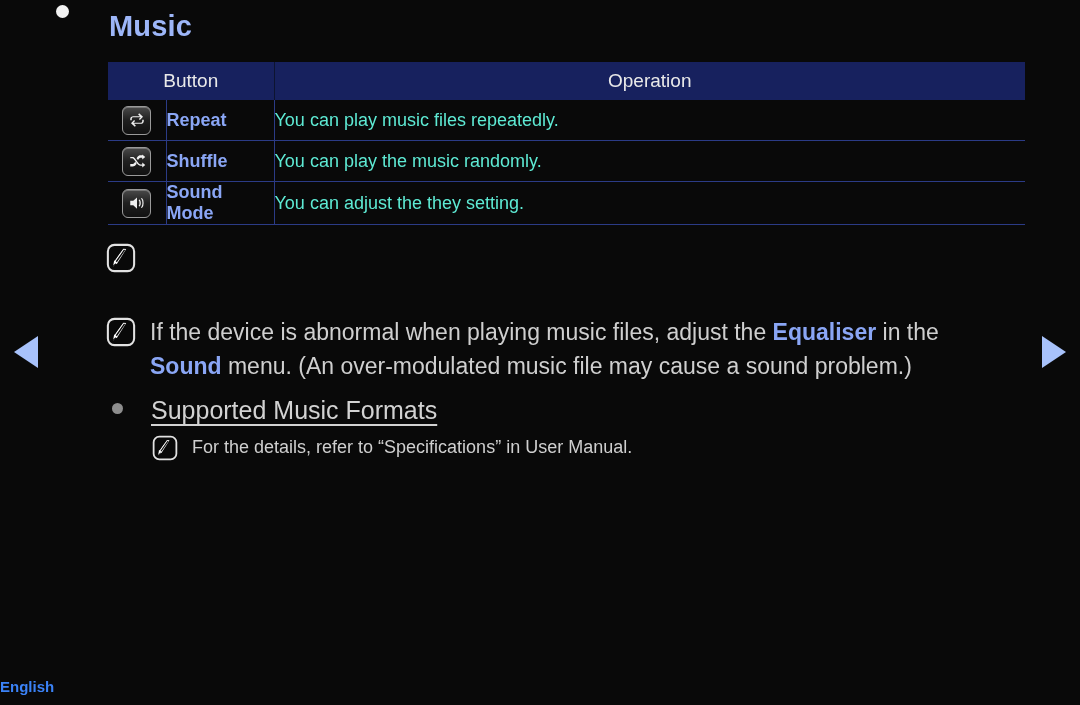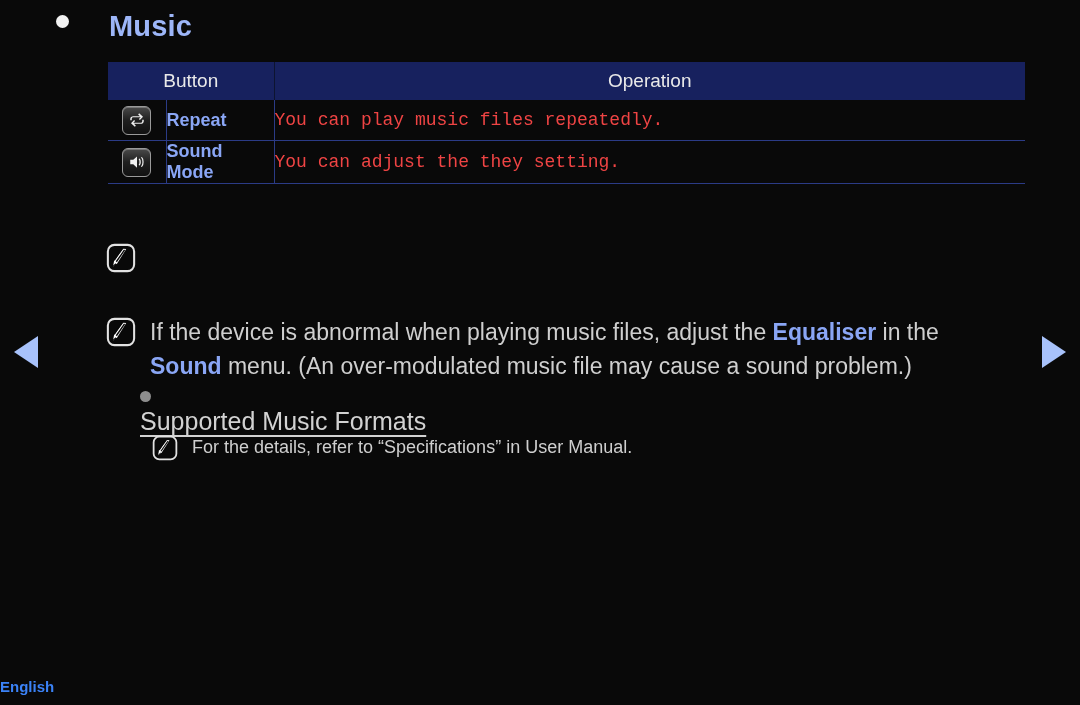--- a/index.html
+++ b/index.html
@@ -43,21 +43,21 @@
     width: 1080px;
     height: 705px;
   }
 
   
   .section-head {
     position: absolute;
     left: 56px;
     top: 10px;
     display: flex;
-    align-items: center;
+    align-items: flex-start;
   }
   .bullet-white {
     width: 13px;
     height: 13px;
     border-radius: 50%;
     background: #f2f2f2;
     display: inline-block;
     position: relative;
     top: -5px;
     flex: 0 0 auto;
@@ -110,24 +110,23 @@
     border-right: 1px solid #2b3b86;
   }
   .cell-label {
     color: #8aa6f5;
     font-weight: bold;
     font-size: 19px;
     padding-left: 8px;
     border-right: 1px solid #2b3b86;
   }
   .cell-op {
-    color: #ef4444;
+    color: #5eead4;
     font-size: 18px;
     padding-left: 10px;
-    font-family: Liberation Mono, monospace;
   }
 
   
   .key {
     display: inline-block;
     width: 27px;
     height: 27px;
     border-radius: 6px;
     background: linear-gradient(180deg, #4a4a4a 0%, #202020 48%, #111111 100%);
     border: 1px solid #9a9a9a;
@@ -165,21 +164,20 @@
   #note-1 { left: 106px; top: 241px; width: 930px; }
   #note-2 { left: 106px; top: 315px; width: 930px; }
 
   
   .formats {
     position: absolute;
     left: 112px;
     top: 396px;
     display: flex;
     align-items: baseline;
-    flex-direction: column;
   }
   .bullet-gray {
     width: 11px;
     height: 11px;
     border-radius: 50%;
     background: #8d8d8d;
     display: inline-block;
     position: relative;
     top: -5px;
     flex: 0 0 auto;
@@ -253,20 +251,33 @@
             <svg width="18" height="18" viewBox="0 0 24 24">
               <path d="M7 7h9l-2.5-2.5 1.4-1.4L20 7.6l-4.1 4.5-1.4-1.4L17 8.4H7c-1.1 0-2 .9-2 2v2H3v-2c0-2.2 1.8-3.4 4-3.4z" fill="#f0f0f0"></path>
               <path d="M17 17H8l2.5 2.5-1.4 1.4L4 16.4l4.1-4.5 1.4 1.4L7 15.6h10c1.1 0 2-.9 2-2v-2h2v2c0 2.2-1.8 3.4-4 3.4z" fill="#f0f0f0"></path>
             </svg>
           </span>
         </td>
         <td class="cell-label">Repeat</td>
         <td class="cell-op">You can play music files repeatedly.</td>
       </tr>
 
+      <tr>
+        <td class="cell-icon">
+          <span class="key">
+            <svg width="18" height="18" viewBox="0 0 24 24">
+              <path d="M3 6.6h3.2c1.2 0 2 .6 2.9 1.8l5 6.6c.8 1.1 1.5 1.5 2.5 1.5H19V14l4 3.4-4 3.4v-2.6h-2.4c-1.9 0-3.1-.8-4.3-2.4l-4.6-6.2c-.7-.9-1.2-1.2-2-1.2H3z" fill="#f0f0f0"></path>
+              <path d="M19 3.2 23 6.6l-4 3.4V7.6h-2.2c-.9 0-1.5.4-2.2 1.3l-1.3 1.8-1.9-2.5 1.1-1.5c1.2-1.6 2.4-2.3 4.2-2.3H19z" fill="#f0f0f0"></path>
+              <path d="M3 16.1h3.2c.9 0 1.5-.4 2.2-1.3l1.3-1.7 1.9 2.5-1.1 1.4c-1.2 1.6-2.4 2.3-4.2 2.3H3z" fill="#f0f0f0"></path>
+            </svg>
+          </span>
+        </td>
+        <td class="cell-label">Shuffle</td>
+        <td class="cell-op">You can play the music randomly.</td>
+      </tr>
 
       <tr>
         <td class="cell-icon">
           <span class="key">
             <svg width="18" height="18" viewBox="0 0 24 24">
               <path d="M3 9h4l5-4.5v15L7 15H3z" fill="#f0f0f0"></path>
               <path d="M15.2 8.4c1.3 1 1.3 6.2 0 7.2" stroke="#f0f0f0" stroke-width="1.8" fill="none" stroke-linecap="round"></path>
               <path d="M18.3 6.2c2.3 1.8 2.3 9.8 0 11.6" stroke="#f0f0f0" stroke-width="1.6" fill="none" stroke-linecap="round"></path>
             </svg>
           </span>

